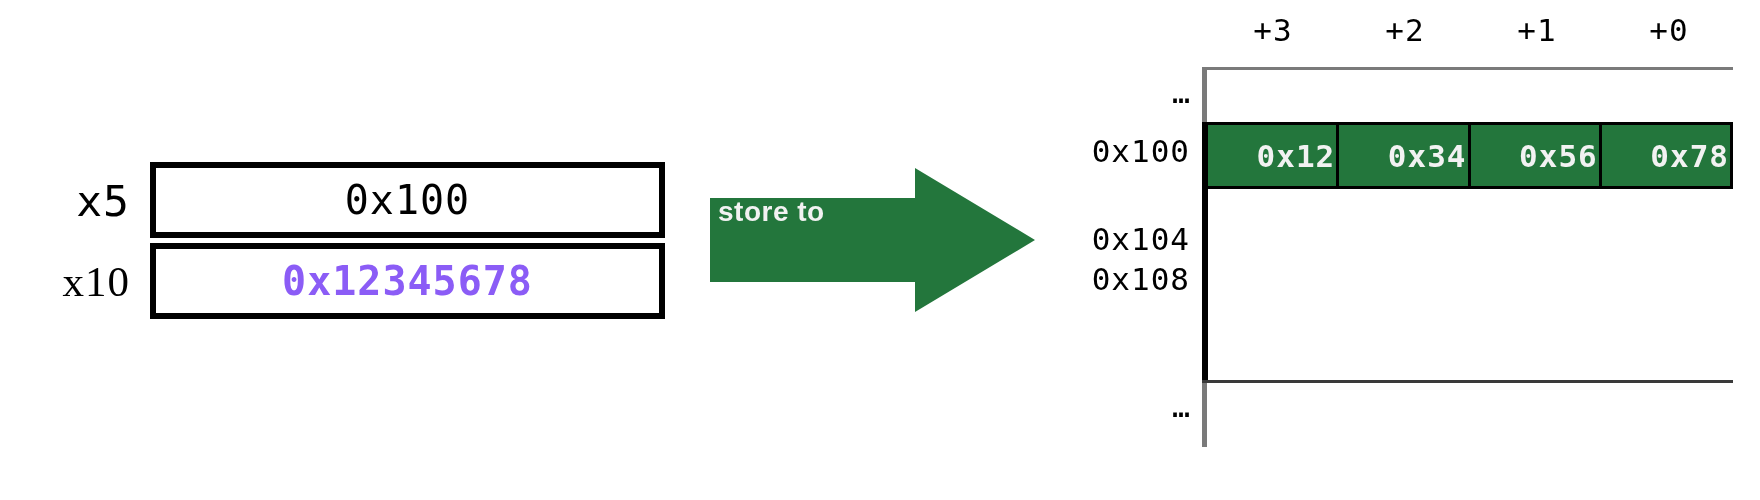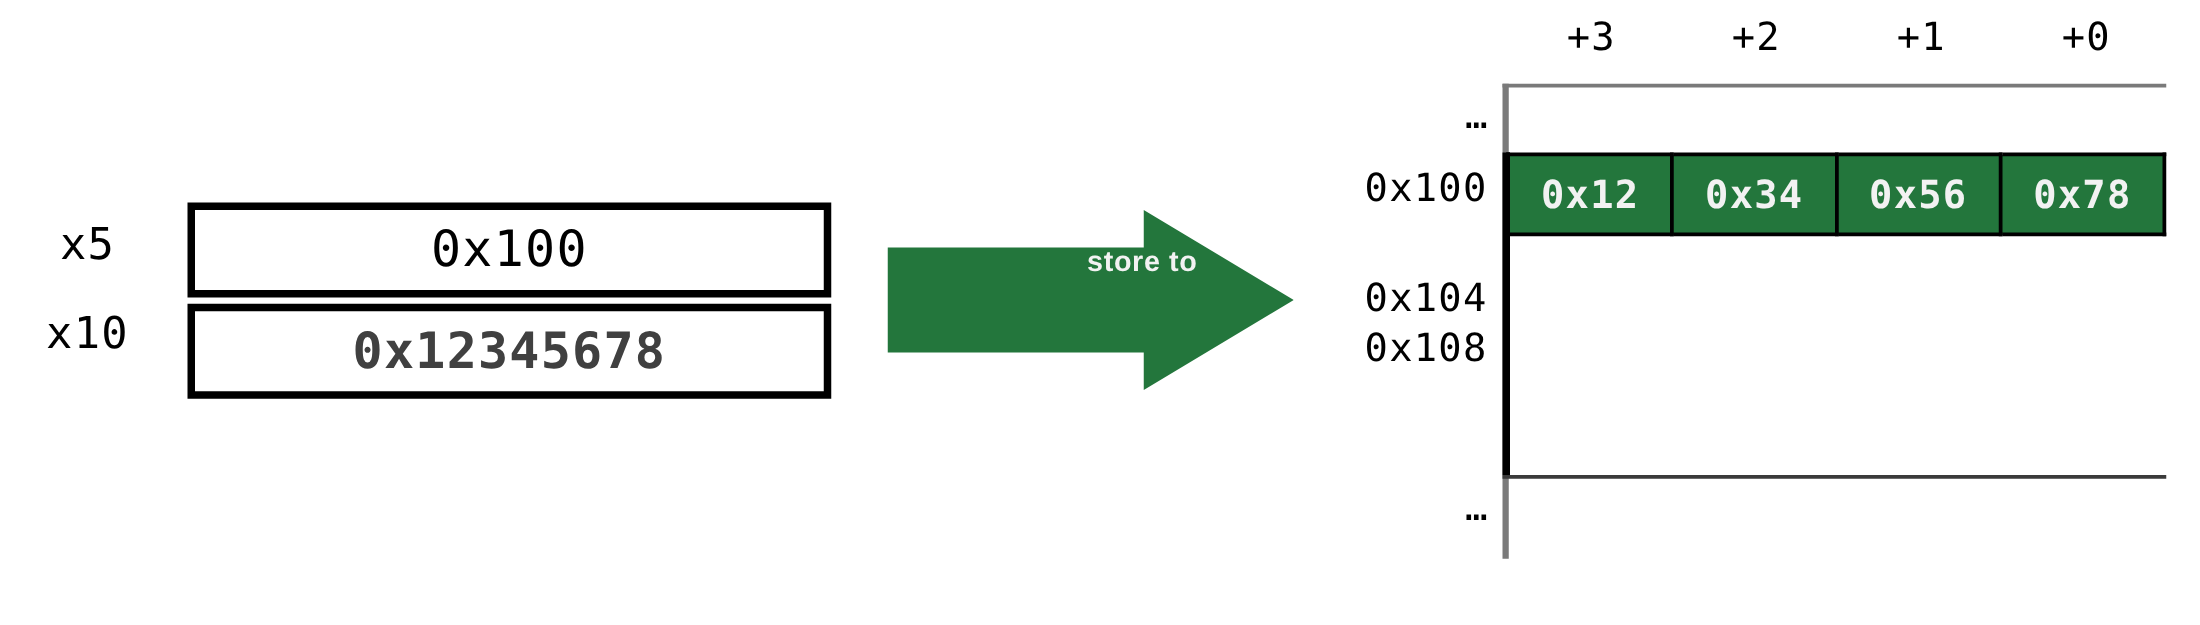--- a/index.html
+++ b/index.html
@@ -20,29 +20,29 @@
     position: absolute;
     left: 0px;
     top: 0px;
     width: 700px;
     height: 500px;
   }
 
   .reg-label {
     position: absolute;
     font-family: "DejaVu Sans Mono", monospace;
-    font-size: 35px;
-    color: #000000;
-    letter-spacing: 1px;
-    text-align: center;
+    font-size: 43px;
+    color: #000000;
+    letter-spacing: 1px;
+    text-align: right;
     width: 120px;
     left: 10px;
   }
   #reg-label-x5  { top: 176px; }
-  #reg-label-x10 { top: 247px; }
+  #reg-label-x10 { top: 257px; font-family: Liberation Serif, serif; }
 
   .reg-box {
     position: absolute;
     left: 150px;
     width: 515px;
     height: 76px;
     border: 6px solid #000000;
     box-sizing: border-box;
     background: #ffffff;
     display: flex;
@@ -52,21 +52,21 @@
   #reg-box-x5  { top: 162px; }
   #reg-box-x10 { top: 243px; }
 
   .reg-value {
     font-family: "DejaVu Sans Mono", monospace;
     font-size: 40px;
     color: #000000;
     letter-spacing: 1px;
   }
   .reg-value.accent {
-    color: #404040;
+    color: #8b5cf6;
     font-weight: bold;
   }
 
   
   #arrow-panel {
     position: absolute;
     left: 700px;
     top: 0px;
     width: 345px;
     height: 500px;
@@ -77,24 +77,24 @@
     top: 168px;
     width: 325px;
     height: 144px;
   }
   #store-arrow svg { display: block; }
   #arrow-label {
     position: absolute;
     left: 18px;
     top: 196px;
     width: 240px;
-    text-align: right;
+    text-align: left;
     font-family: "Liberation Sans", sans-serif;
     font-weight: bold;
-    font-size: 23px;
+    font-size: 28px;
     color: #f2f2f2;
     letter-spacing: 0.5px;
   }
 
   
   #memory-panel {
     position: absolute;
     left: 1045px;
     top: 0px;
     width: 715px;
@@ -175,21 +175,21 @@
     position: absolute;
     left: 160px;
     top: 122px;
     width: 528px;
     border-collapse: collapse;
   }
   #mem-table tr { height: 64px; }
   #mem-table td {
     width: 132px;
     height: 64px;
-    text-align: center;
+    text-align: right;
     vertical-align: middle;
     font-family: "DejaVu Sans Mono", monospace;
     font-size: 31px;
     color: #000000;
     border: 2px solid #000000;
     background: #ffffff;
     letter-spacing: 1px;
     box-sizing: border-box;
   }
   #mem-table tr.highlighted td {

